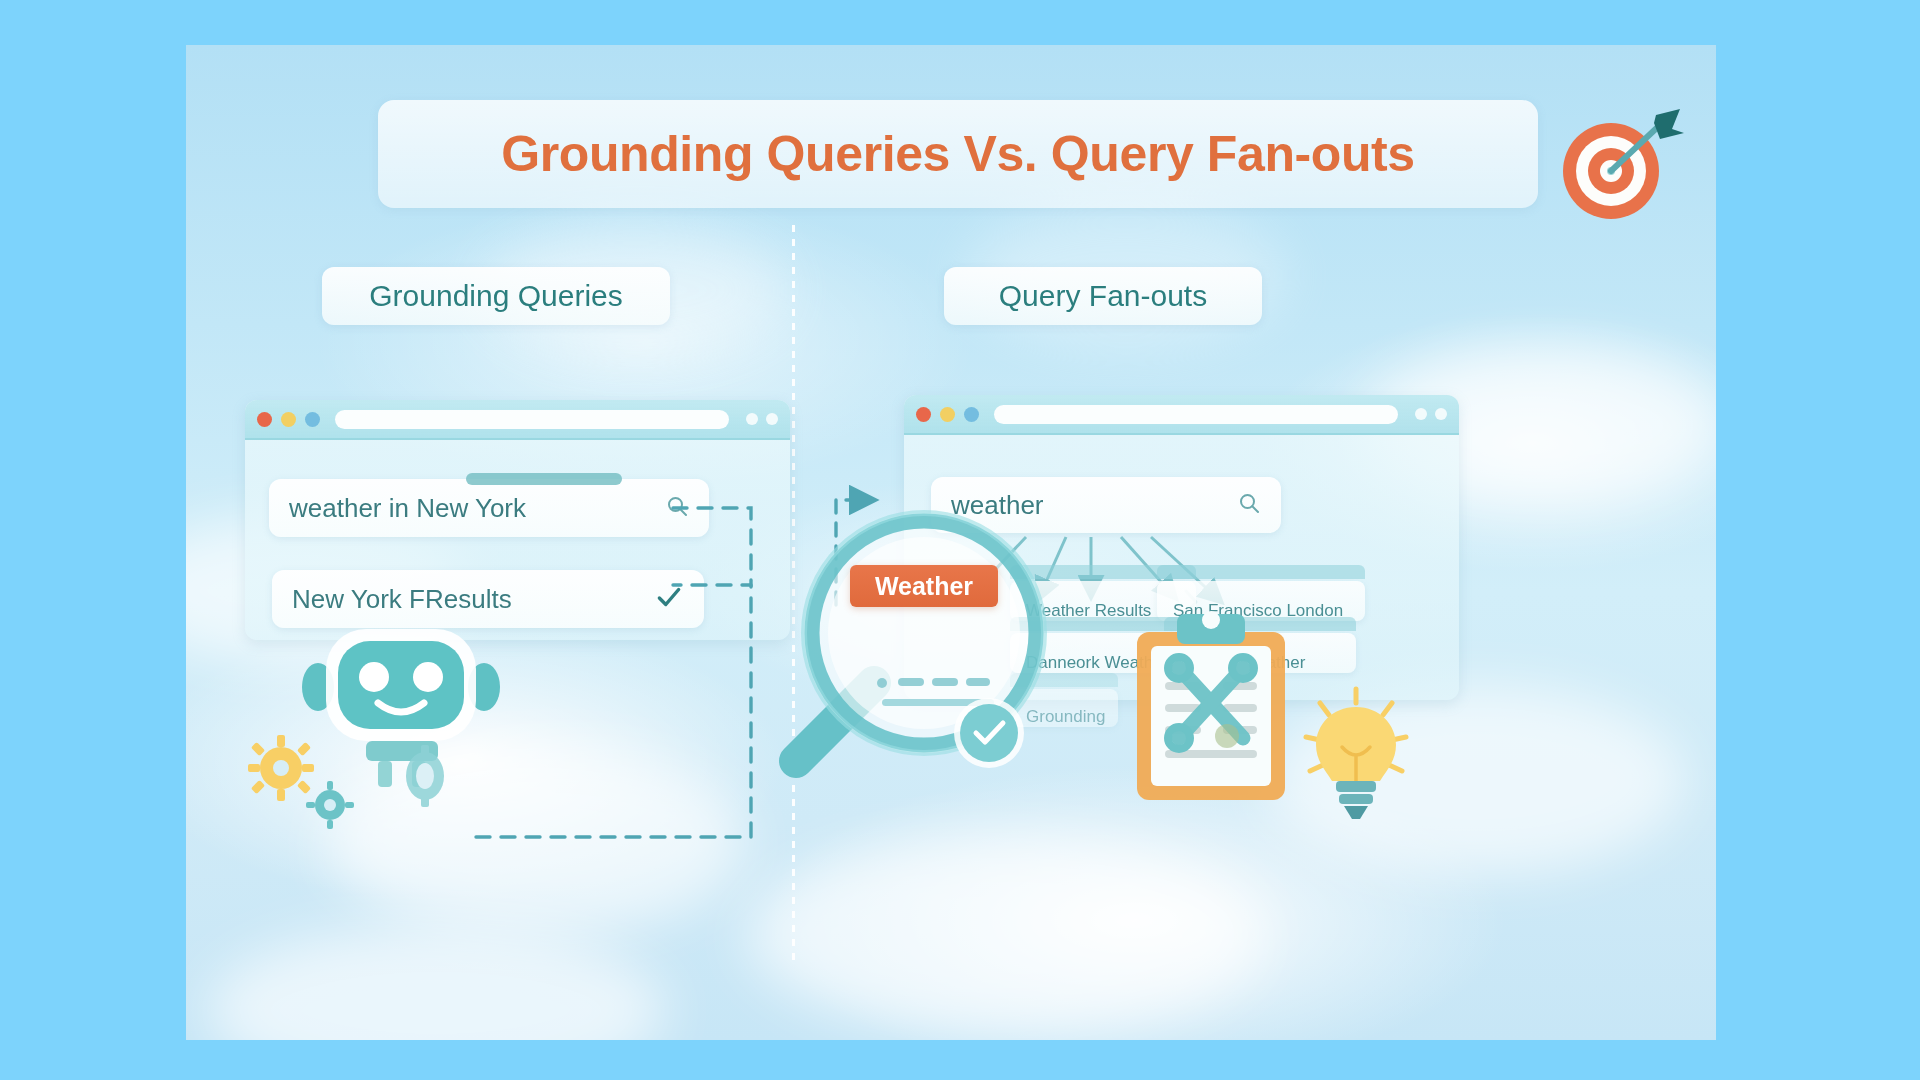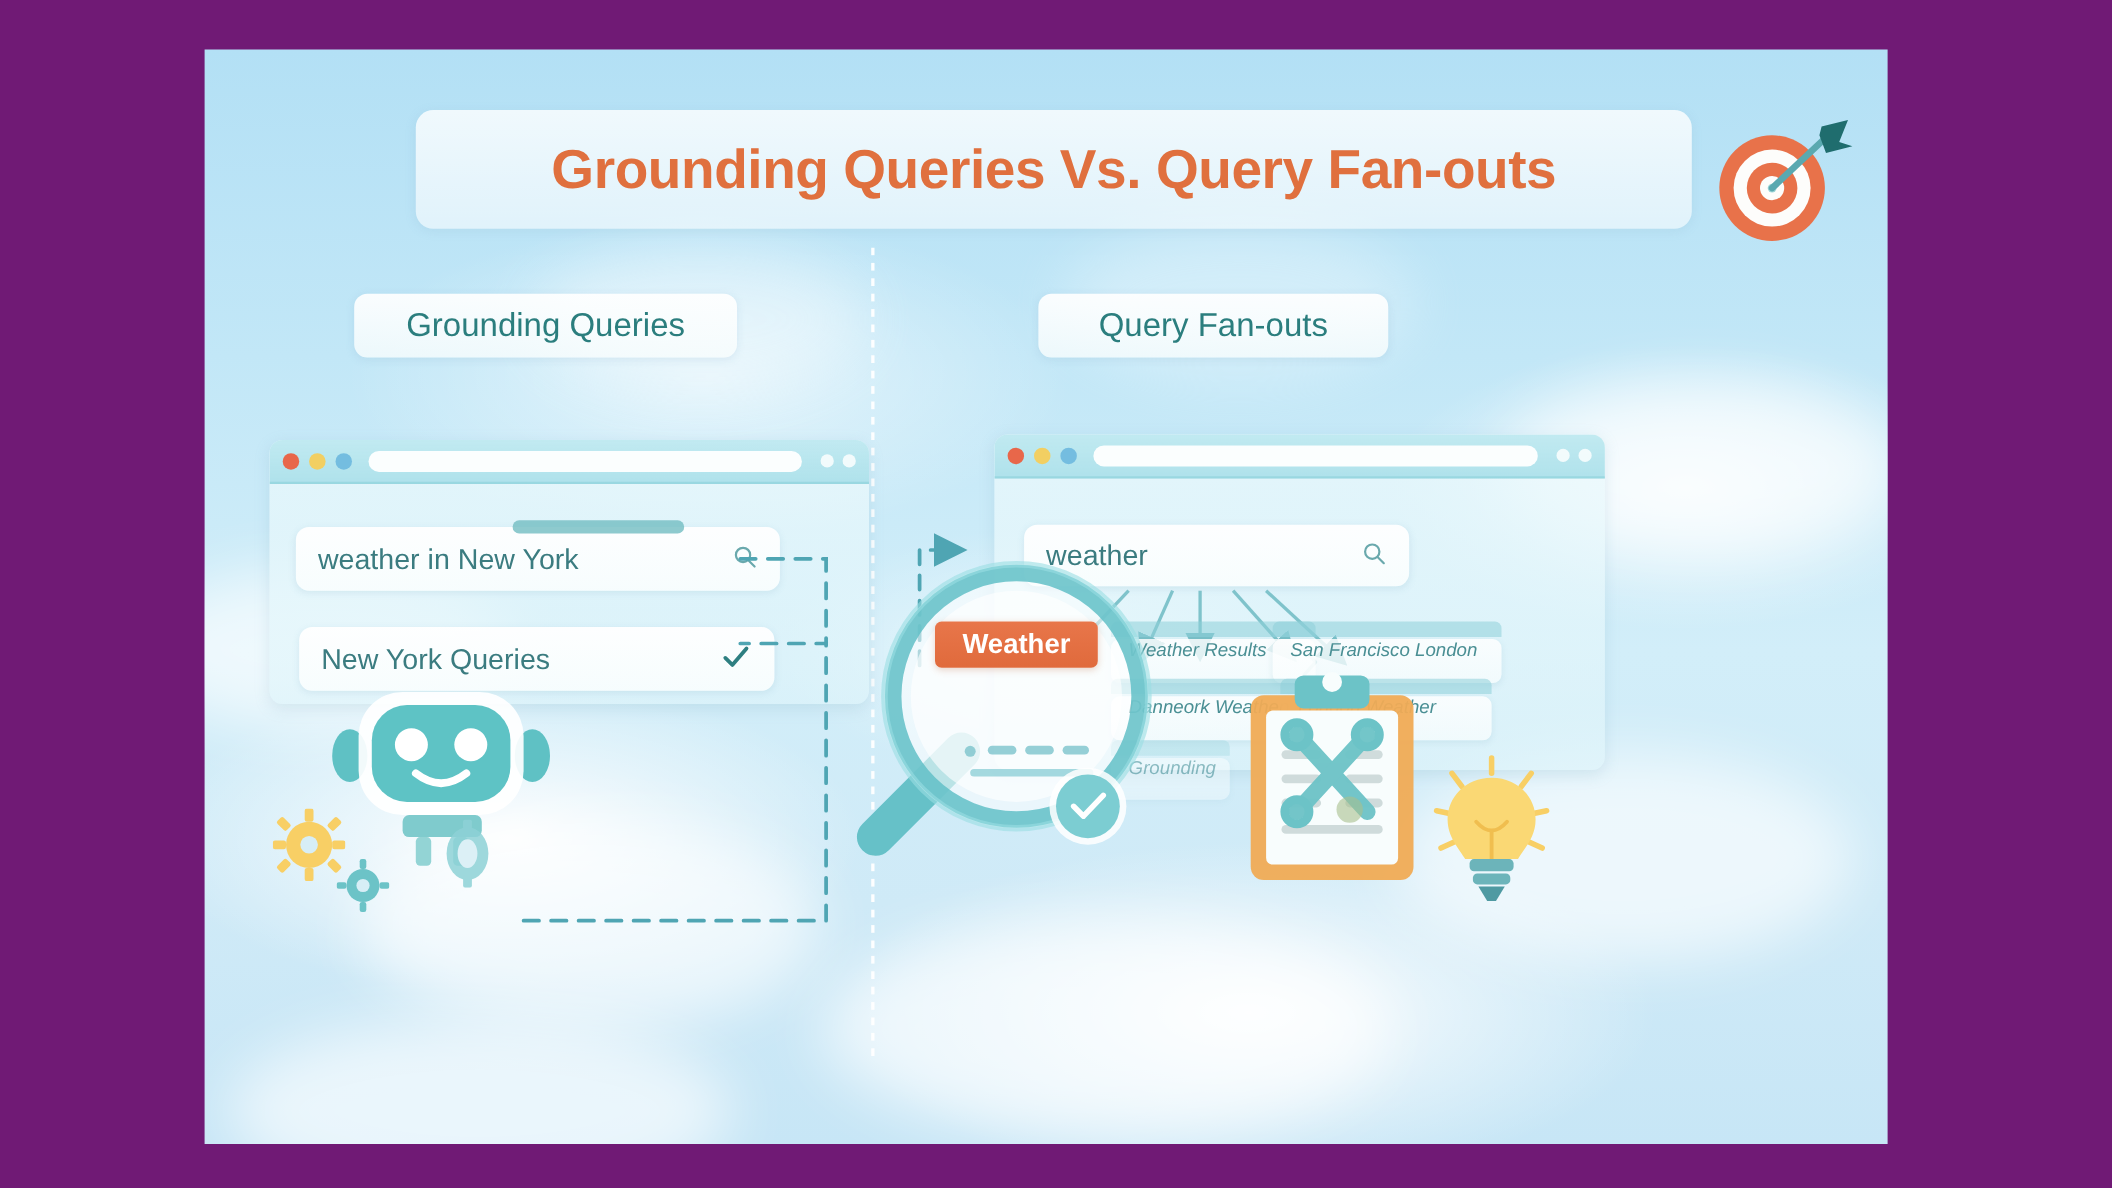--- a/index.html
+++ b/index.html
@@ -8,21 +8,21 @@
     width: 1920px; height: 1080px;
     overflow: hidden;
     background: #fbfbfd;
     font-family: "Liberation Sans", sans-serif;
   }
 
   
   #page {
     position: relative;
     width: 1920px; height: 1080px;
-    background: #701a75;
+    background: #7dd3fc;
   }
   #canvas {
     position: absolute;
     left: 186px; top: 45px;
     width: 1530px; height: 995px;
     overflow: hidden;
     background:
       radial-gradient(ellipse 520px 230px at 18% 72%, rgba(255,255,255,.95), rgba(255,255,255,0) 62%),
       radial-gradient(ellipse 600px 250px at 62% 88%, rgba(255,255,255,.92), rgba(255,255,255,0) 62%),
       radial-gradient(ellipse 420px 200px at 88% 40%, rgba(255,255,255,.75), rgba(255,255,255,0) 65%),
@@ -146,23 +146,22 @@
   #field-result   { left: 86px; top: 525px; width: 392px; height: 58px; }
   #bar-sugg       { left: 280px; top: 428px; width: 156px; }
   #field-fanout   { left: 745px; top: 432px; width: 310px; height: 56px; }
 
   
   .result-card {
     position: absolute;
     border-radius: 8px;
     background: linear-gradient(180deg, rgba(255,255,255,.82), rgba(250,254,254,.70));
     box-shadow: 0 2px 6px rgba(110,160,185,.14);
-    display: flex; align-items: flex-start;
+    display: flex; align-items: flex-end;
     padding-left: 16px;
-    font-style: italic;
   }
   .result-card-text {
     font-size: 17px;
     color: #4a8f94;
     white-space: nowrap;
   }
   .card-chrome {
     position: absolute;
     left: 0; right: 0; top: -16px;
     height: 14px;
@@ -252,21 +251,21 @@
         <svg viewBox="0 0 24 24" width="24" height="24" fill="none" stroke="#6aa9ad" stroke-width="2">
           <circle cx="10.5" cy="10.5" r="6.5"></circle>
             <line x1="15.3" y1="15.3" x2="21" y2="21" stroke-linecap="round"></line>
         </svg>
       </span>
     </div>
 
     <div class="suggest-bar" id="bar-sugg"></div>
 
     <div class="search-field" id="field-result">
-      <span class="search-text">New York Queries</span>
+      <span class="search-text">New York FResults</span>
       <span>
         <svg viewBox="0 0 28 28" width="30" height="30" fill="none" stroke="#2e7f81" stroke-width="3.2" stroke-linecap="round" stroke-linejoin="round">
           <polyline points="5,15 11,21 23,7"></polyline>
         </svg>
       </span>
     </div>
 
     <div class="browser" id="browser-right">
       <div class="browser-bar">
         <span class="dot dot-red"></span>

